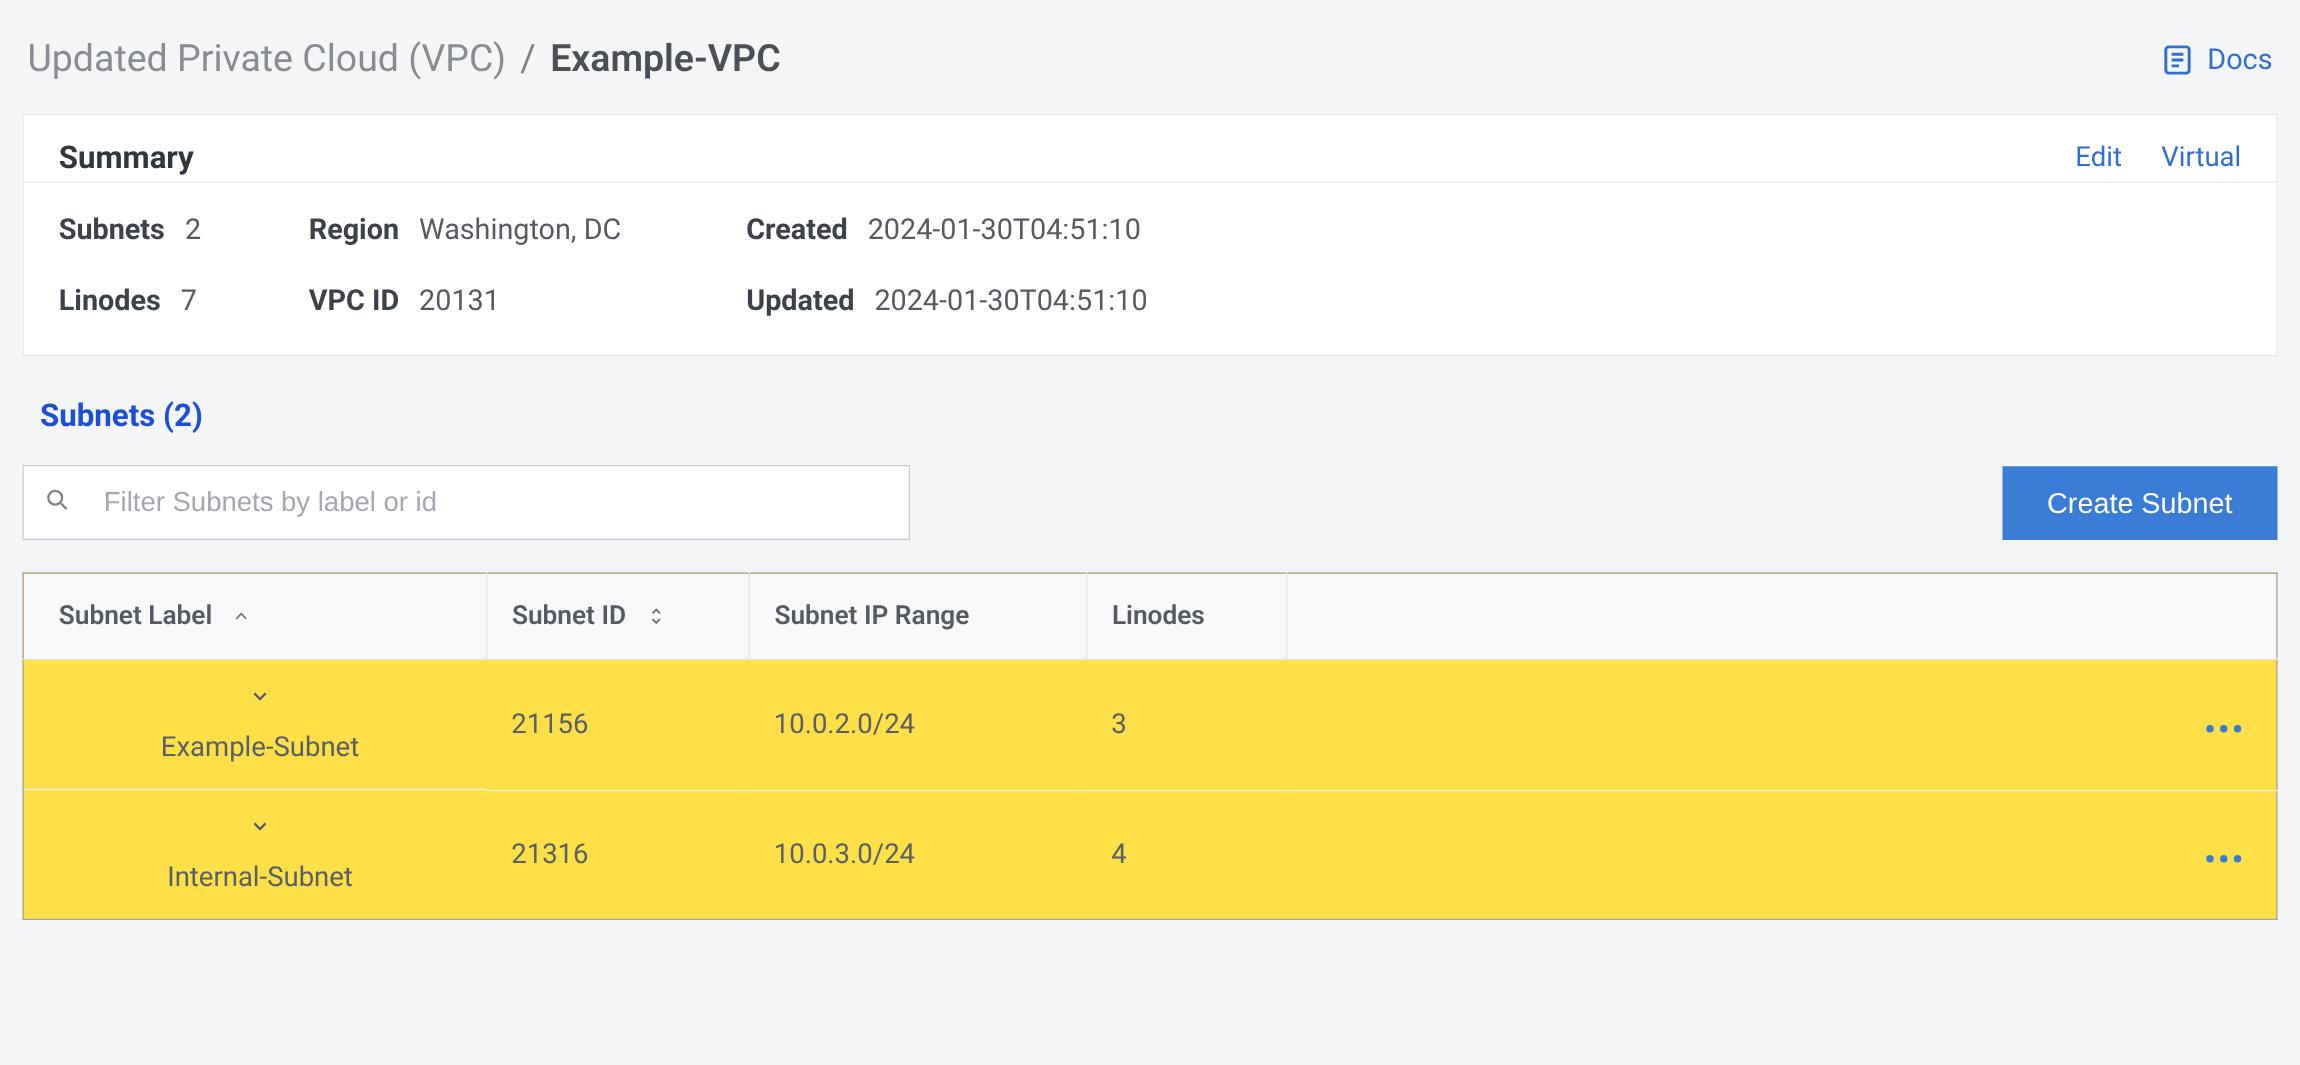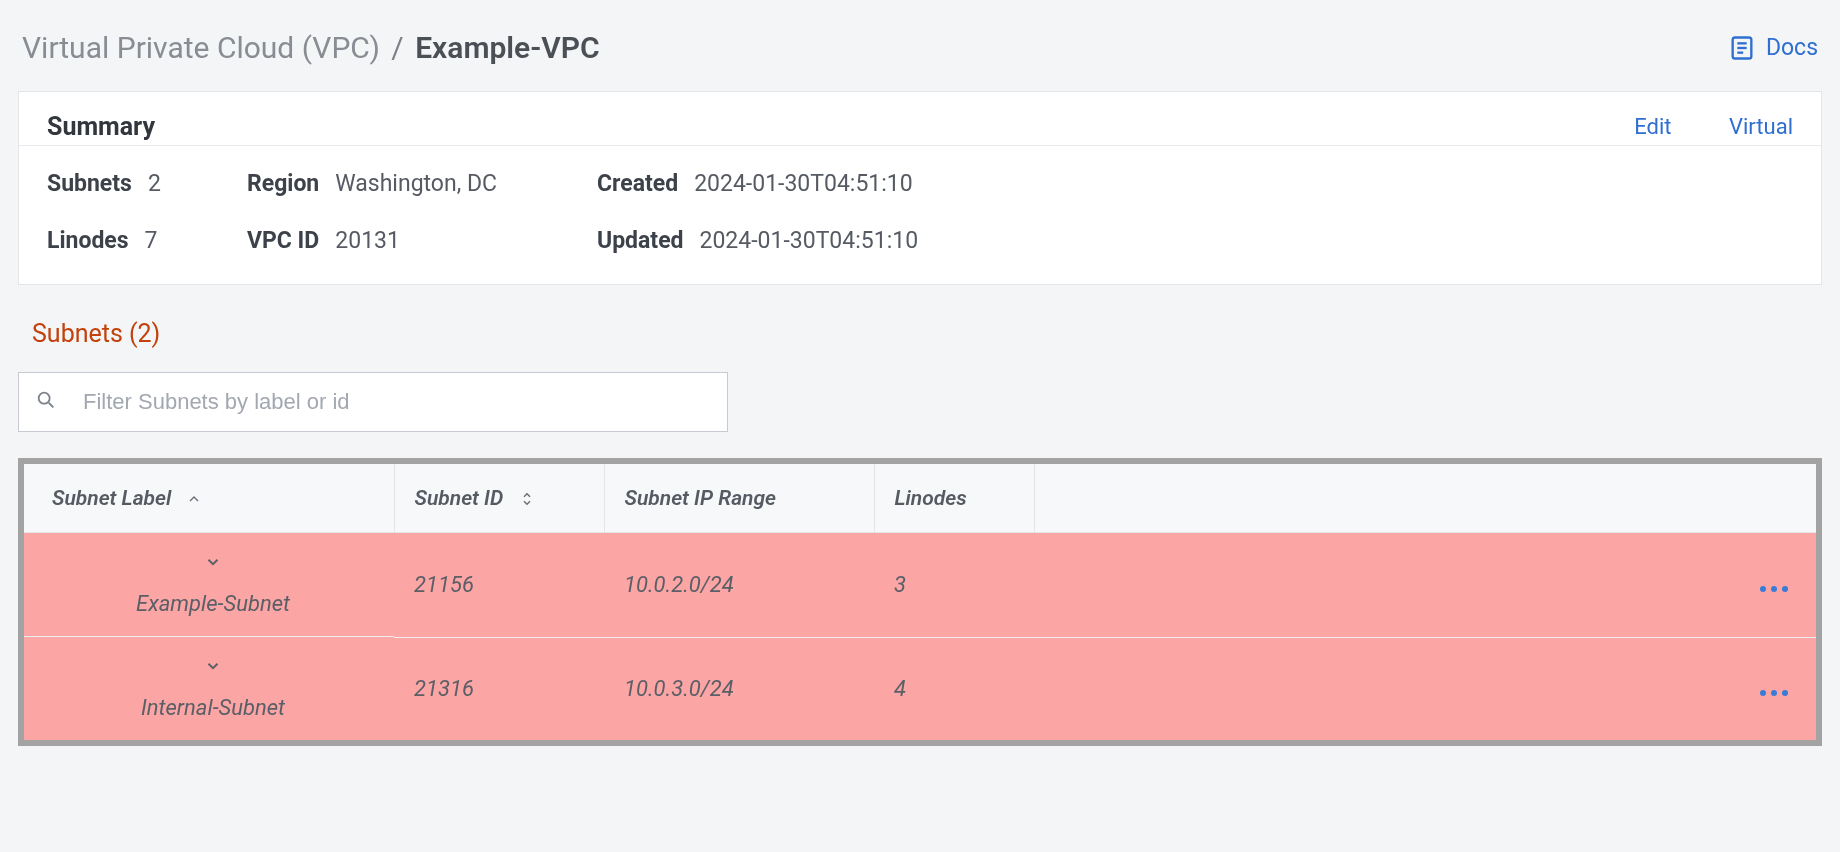--- a/index.html
+++ b/index.html
@@ -51,40 +51,40 @@
     border-bottom: 1px solid #e7e9ec;
   }
   .summary-title {
     font-size: 25px;
     font-weight: 700;
     color: #32363d;
   }
   .summary-actions a {
     color: #2f6fd1;
     font-size: 22px;
-    margin-left: 53px;
+    margin-left: 27px;
     text-decoration: none;
     cursor: pointer;
   }
   .summary-body {
     padding: 24px 28px 30px 28px;
     display: grid;
     grid-template-columns: 190px 340px auto;
     row-gap: 30px;
     column-gap: 10px;
     font-size: 23px;
     color: #565b63;
   }
   .summary-body .label { font-weight: 700; color: #3d424a; margin-right: 8px; white-space: nowrap; }
   .summary-body .cell { display: flex; align-items: flex-start; gap: 8px; }
 
   .subnets-heading {
     font-size: 25px;
-    font-weight: 400;
-    color: #c2410c;
+    font-weight: 700;
+    color: #1d4ed8;
     padding: 6px 14px 20px 14px;
   }
 
   .filter-row {
     display: flex;
     justify-content: space-between;
     align-items: center;
     padding: 4px 0 26px 0;
   }
   .filter-box {
@@ -113,23 +113,22 @@
     border: none;
     font-size: 23px;
     font-weight: 500;
     padding: 16px 36px;
     cursor: pointer;
   }
 
   .subnet-table {
     width: 100%;
     border-collapse: collapse;
-    background: #fca5a5;
-    border: 6px solid #a3a3a3;
-    font-style: italic;
+    background: #fde047;
+    border: 1px solid #a3a3a3;
   }
   .subnet-table th {
     background: #f7f8f9;
     text-align: left;
     font-weight: 600;
     font-size: 21px;
     color: #565b63;
     padding: 22px 20px;
     border-bottom: 1px solid #e3e5e8;
     border-right: 1px solid #e3e5e8;
@@ -155,21 +154,21 @@
   .sort-icon svg { width: 16px; height: 16px; }
   .sort-both svg { width: 18px; height: 18px; }
   .kebab { cursor: pointer; color:#3a7bd5; font-size: 22px; letter-spacing: 2px; display:inline-flex; gap:5px; }
   .kebab span { width:6px; height:6px; border-radius:50%; background:#3a7bd5; display:inline-block; }
 </style>
 </head>
 <body>
 
 <div class="header-row">
   <div class="breadcrumb">
-    <span>Virtual Private Cloud (VPC)</span>
+    <span>Updated Private Cloud (VPC)</span>
     <span class="sep">/</span>
     <span class="current">Example-VPC</span>
   </div>
   <a class="docs-link">
     <span class="docs-icon">
       <svg viewBox="0 0 24 24" fill="none" stroke="#2f6fd1" stroke-width="2">
         <rect x="4" y="3" width="16" height="18" rx="2"></rect>
         <line x1="8" y1="8" x2="16" y2="8"></line>
         <line x1="8" y1="12" x2="16" y2="12"></line>
         <line x1="8" y1="16" x2="13" y2="16"></line>
@@ -221,20 +220,21 @@
 <div class="filter-row">
   <div class="filter-box">
     <span>
       <svg viewBox="0 0 24 24" fill="none" stroke="#7d828a" stroke-width="2">
         <circle cx="10" cy="10" r="6"></circle>
         <line x1="15" y1="15" x2="20" y2="20"></line>
       </svg>
     </span>
     <input class="filter-input" type="text" placeholder="Filter Subnets by label or id" style="">
   </div>
+  <button class="create-btn">Create Subnet</button>
 </div>
 
 <table class="subnet-table">
   <thead>
     <tr>
       <th class="col-label">
         <span>Subnet Label</span>
         <span class="sort-icon">
           <svg viewBox="0 0 24 24" fill="none" stroke="#6b7078" stroke-width="2">
               <polyline points="6 15 12 9 18 15"></polyline>

